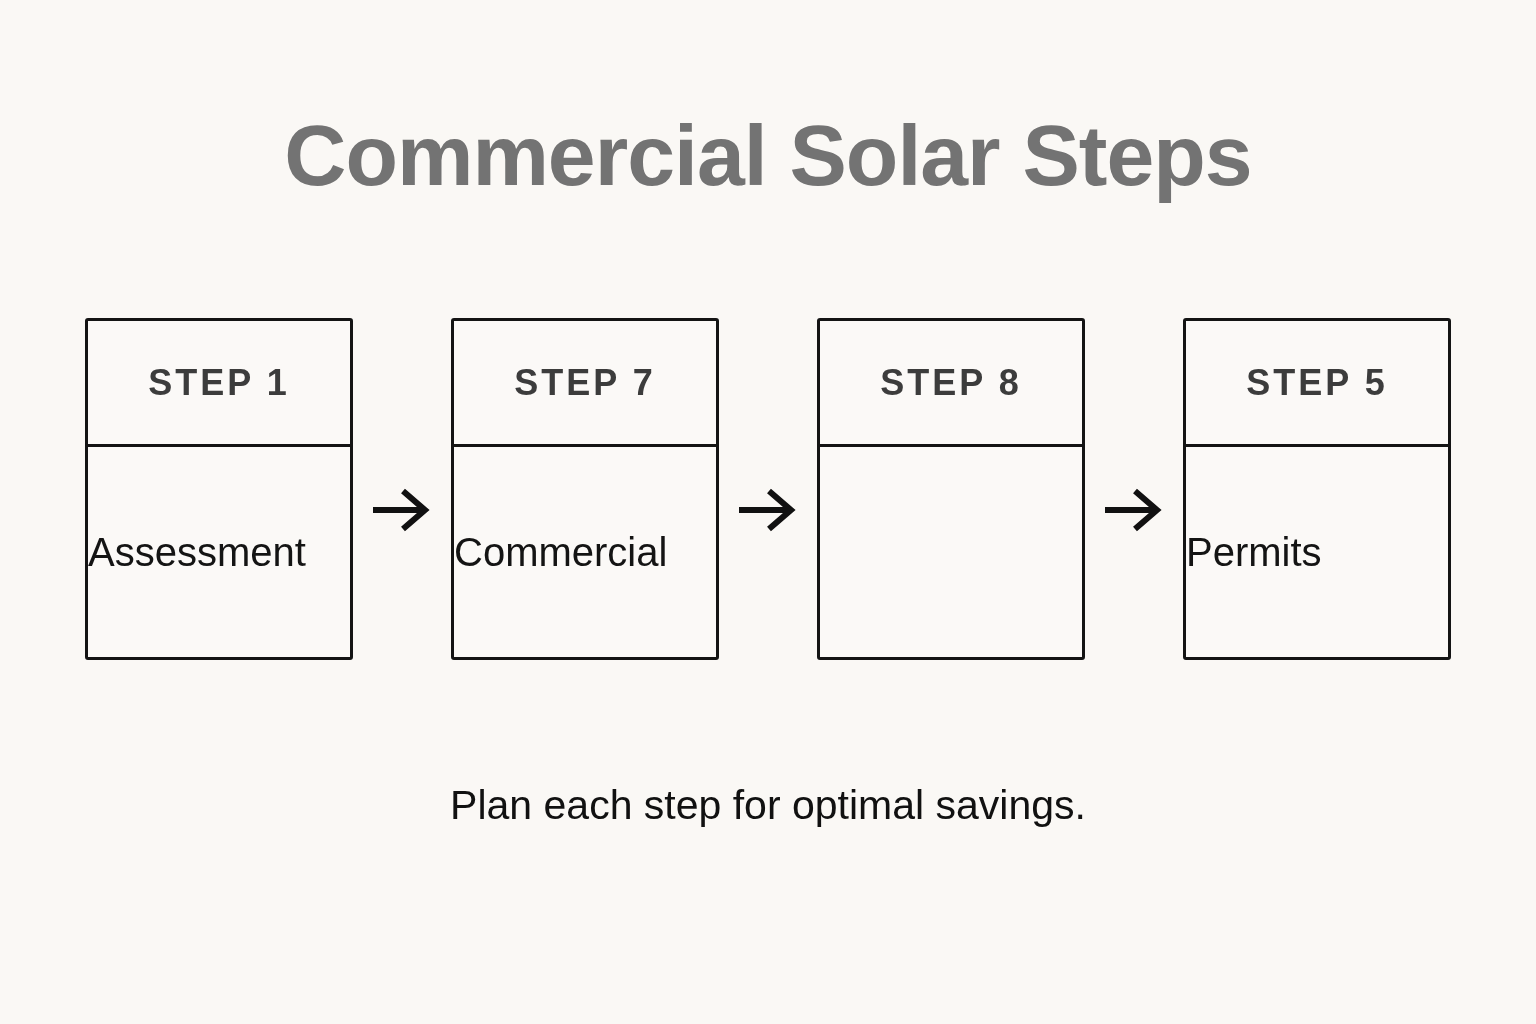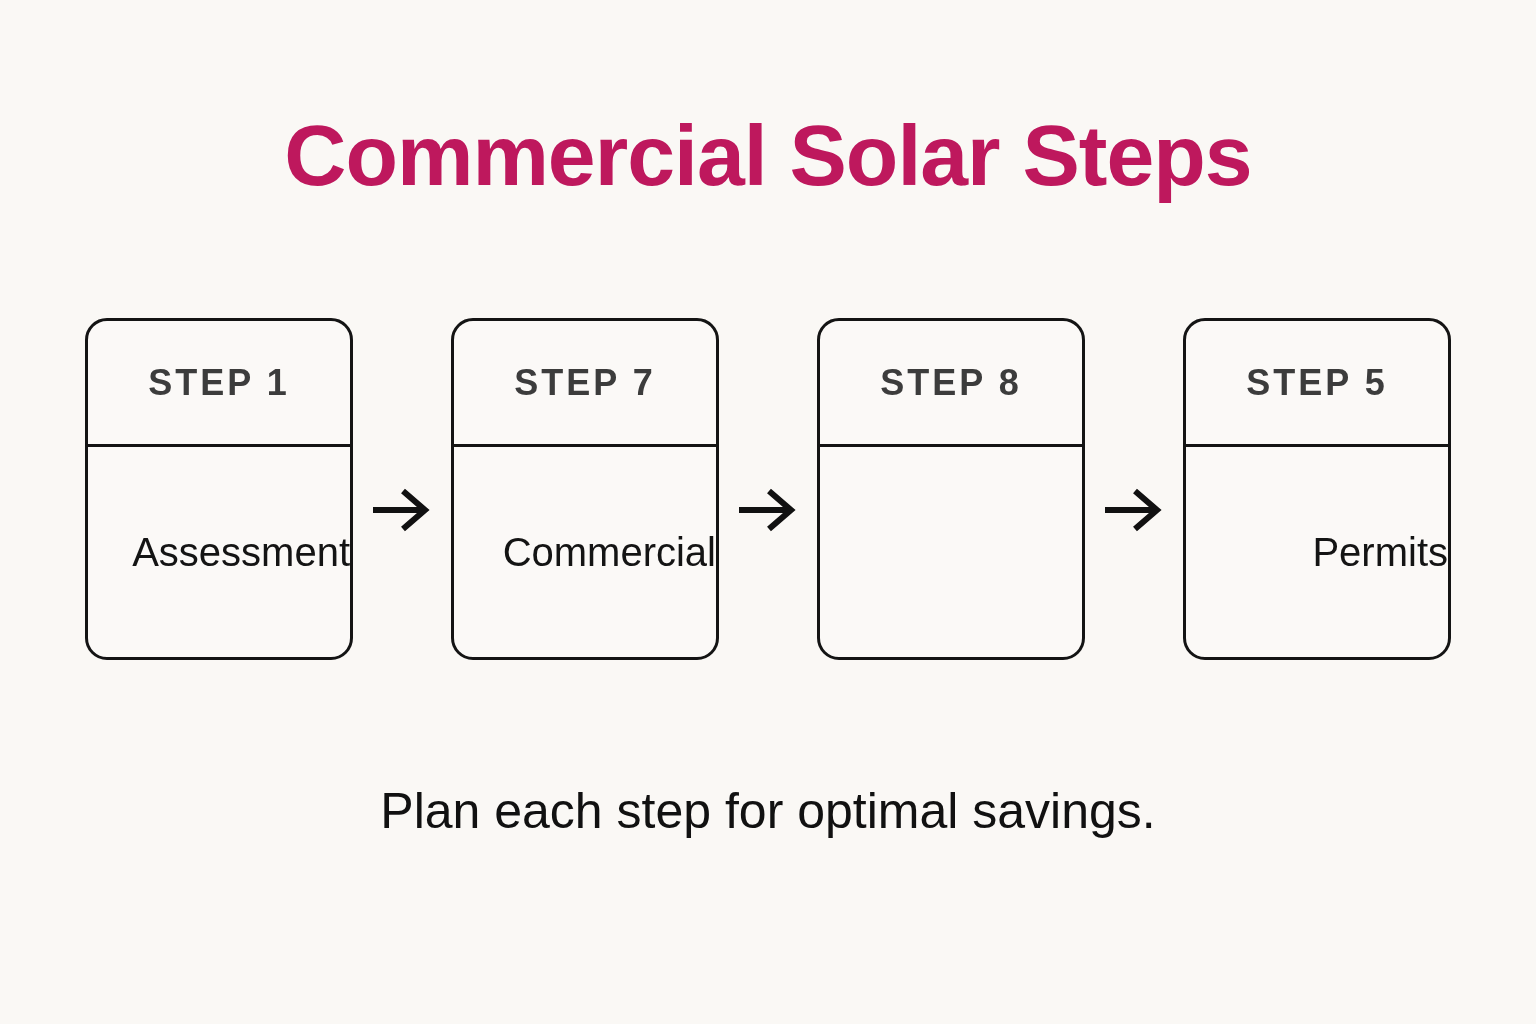--- a/index.html
+++ b/index.html
@@ -19,39 +19,39 @@
   .page-title {
     position: absolute;
     top: 104px;
     left: 0;
     width: 100%;
     text-align: center;
     font-size: 86px;
     line-height: 1.2;
     font-weight: 700;
     letter-spacing: -1px;
-    color: #be185d;
+    color: #737373;
     margin: 0;
   }
 
   .flow {
     position: absolute;
     top: 318px;
     left: 0;
     width: 100%;
     display: flex;
     justify-content: center;
     align-items: flex-start;
   }
 
   .step-card {
     width: 262px;
     height: 336px;
     border: 3px solid #141414;
-    border-radius: 22px;
+    border-radius: 3px;
     background: #fbf9f7;
     display: flex;
     flex-direction: column;
     box-sizing: content-box;
   }
 
   .step-card-header {
     height: 123px;
     border-bottom: 3px solid #141414;
     display: flex;
@@ -63,21 +63,21 @@
     font-size: 36px;
     font-weight: 700;
     letter-spacing: 3px;
     color: #3c3c3c;
   }
 
   .step-card-body {
     flex: 1;
     display: flex;
     align-items: center;
-    justify-content: flex-end;
+    justify-content: flex-start;
   }
 
   .step-name {
     font-size: 40px;
     font-weight: 400;
     color: #141414;
   }
 
   .arrow-cell {
     width: 98px;
@@ -91,21 +91,21 @@
     display: block;
     transform: translateY(21px);
   }
 
   .caption {
     position: absolute;
     top: 781px;
     left: 0;
     width: 100%;
     text-align: center;
-    font-size: 50px;
+    font-size: 41px;
     line-height: 1.2;
     font-weight: 400;
     color: #111111;
     margin: 0;
   }
 </style>
 </head>
 <body>
 
 <h1 class="page-title">Commercial Solar Steps</h1>

